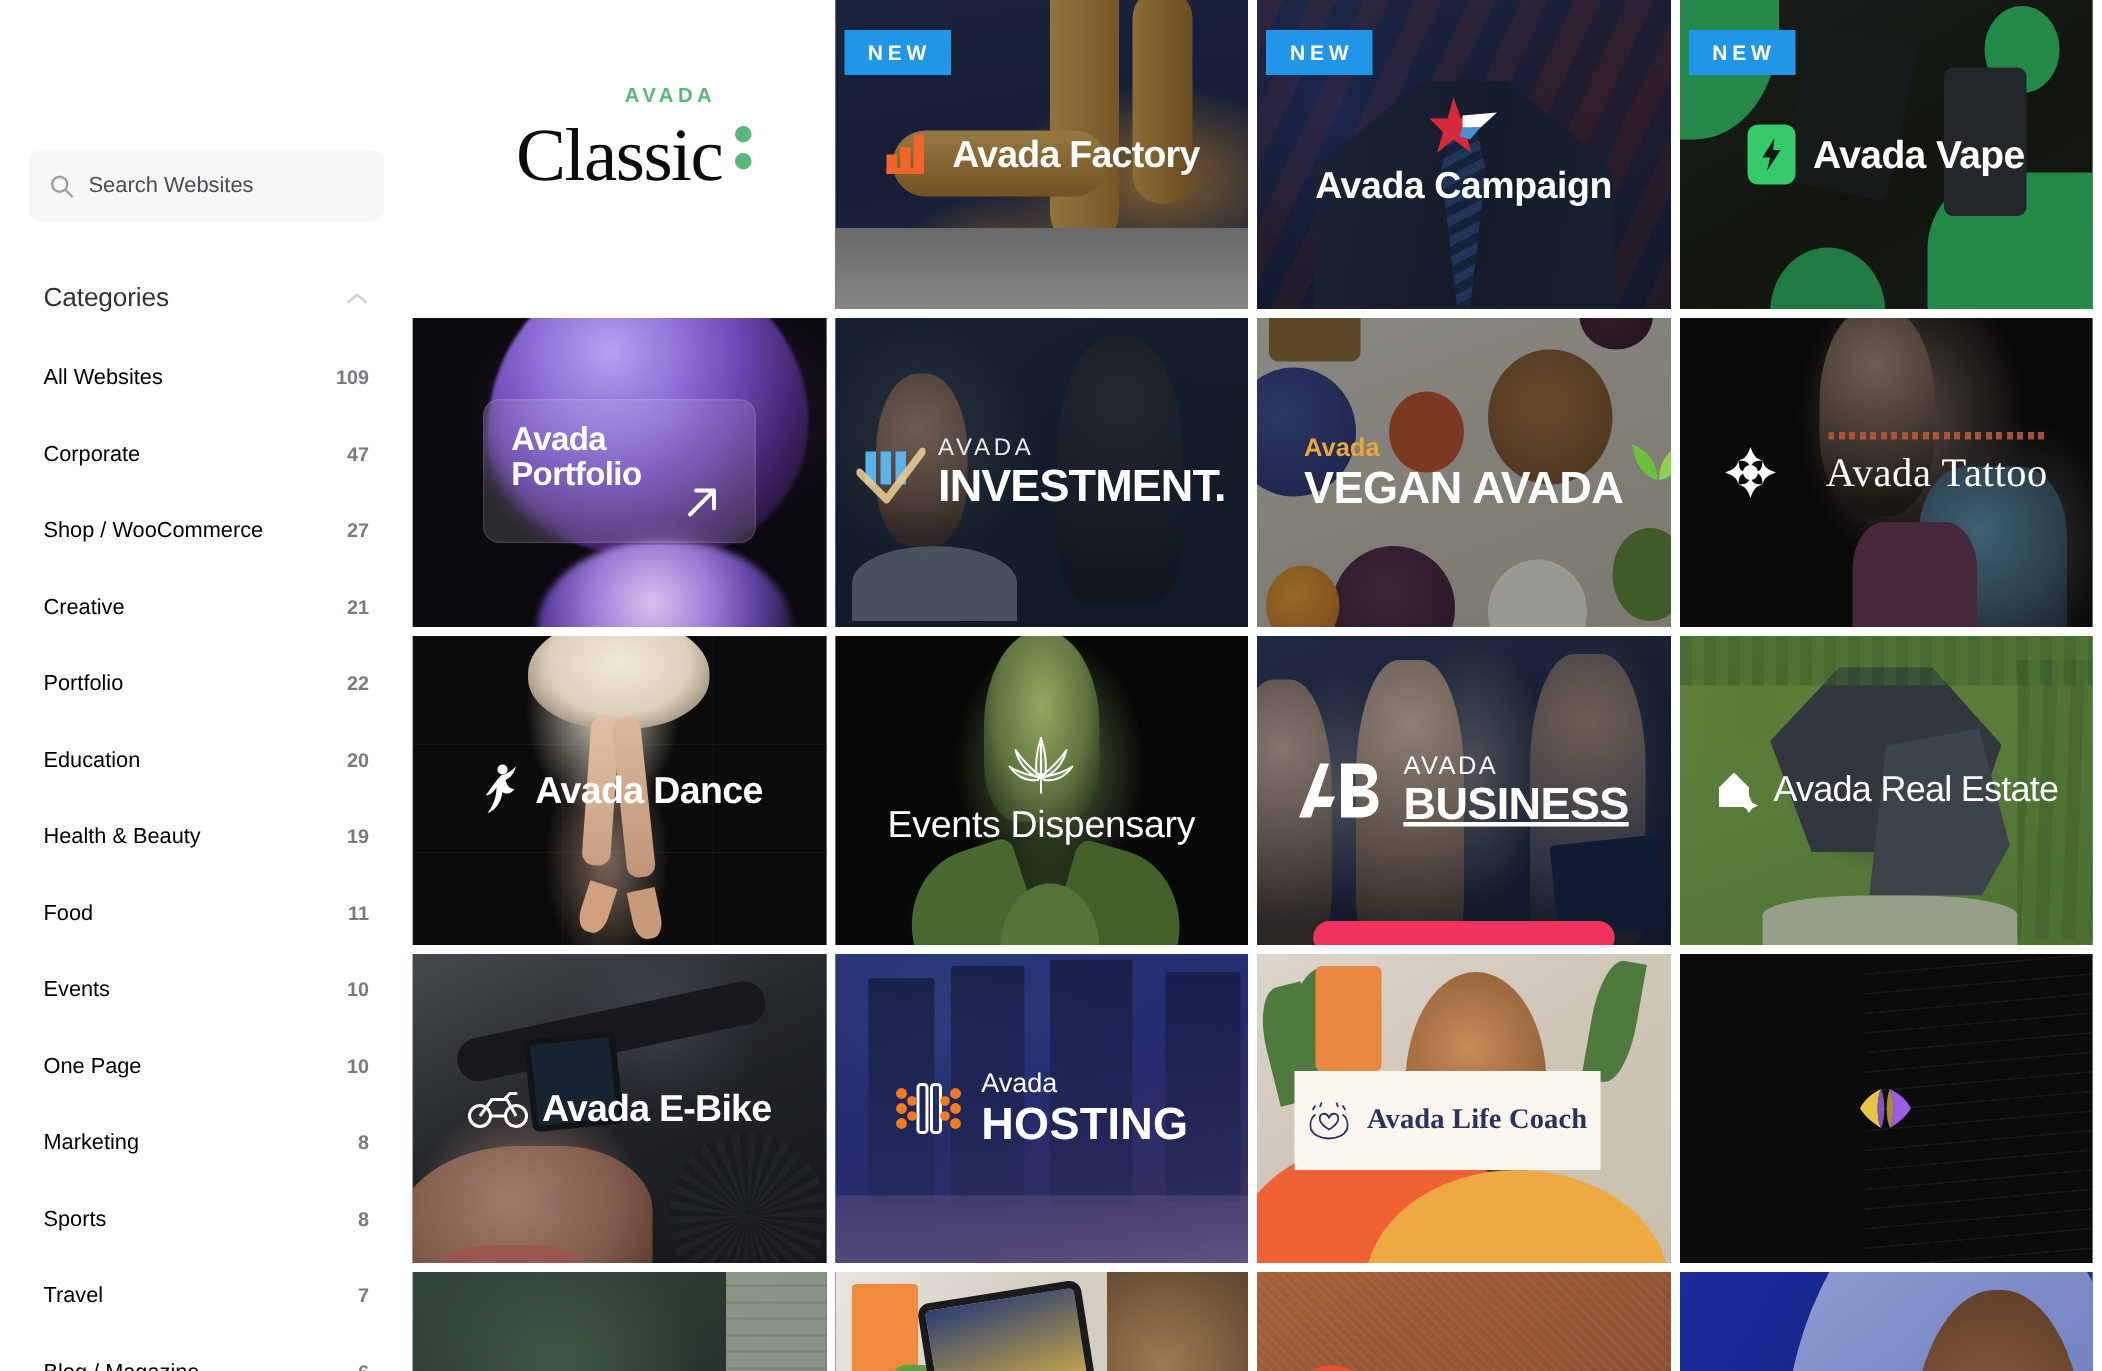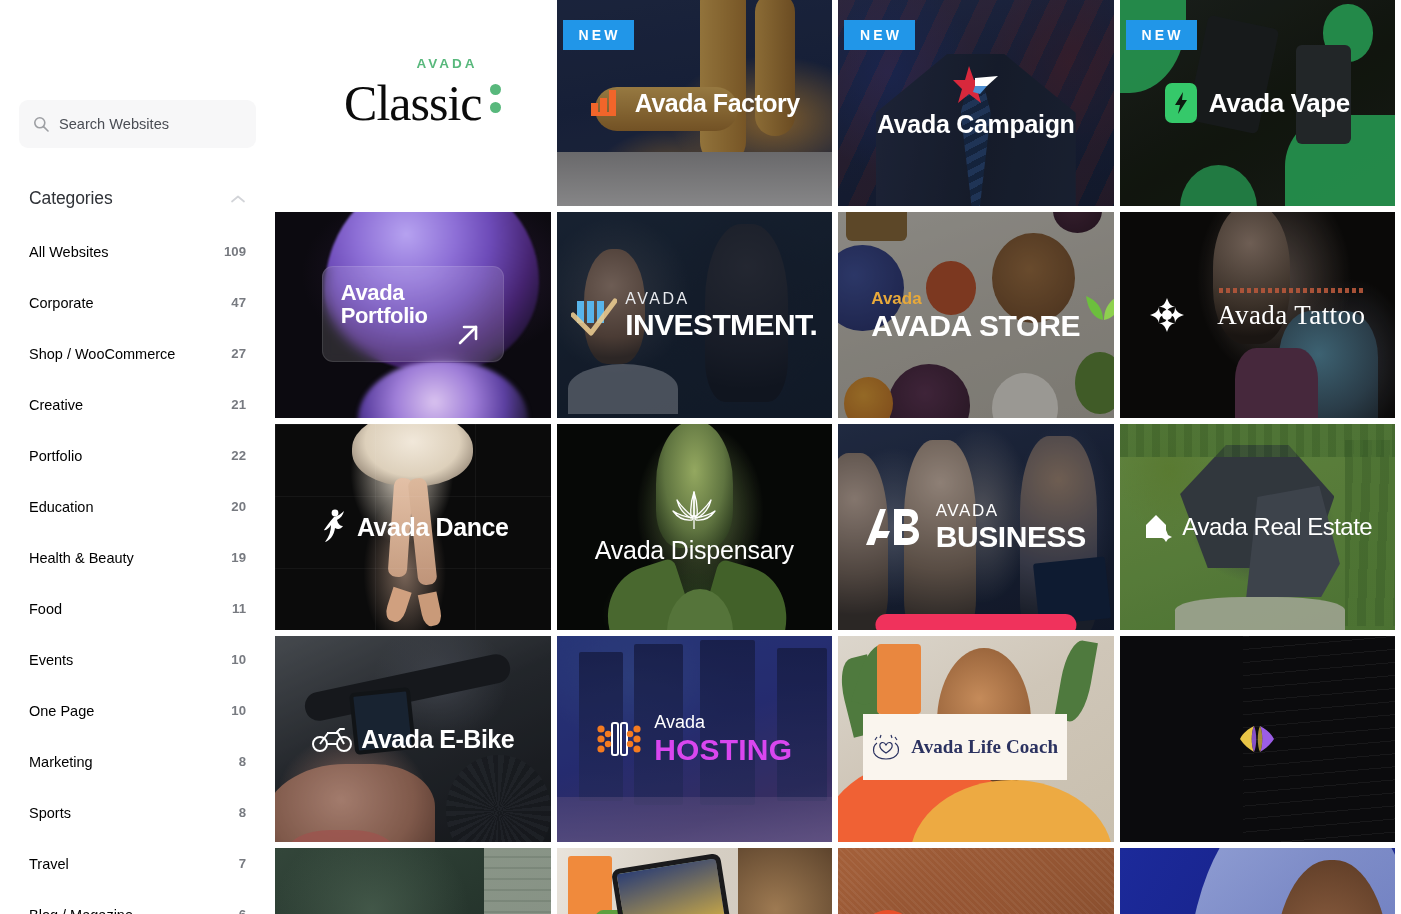--- a/index.html
+++ b/index.html
@@ -251,21 +251,21 @@
   .bg-biz {
     background:
       radial-gradient(ellipse 28% 55% at 20% 50%, rgba(150,155,168,.55), rgba(30,36,52,0) 70%),
       radial-gradient(ellipse 26% 60% at 52% 44%, rgba(190,180,170,.5), rgba(30,36,52,0) 72%),
       radial-gradient(ellipse 26% 62% at 82% 44%, rgba(70,80,108,.75), rgba(20,26,40,0) 72%),
       linear-gradient(160deg,#2a3550 0%,#1a2236 55%,#141b2b 100%);
   }
   .ab-mark { width: 58px; height: 40px; flex: 0 0 58px; }
   .biz-txt { display: flex; flex-direction: column; line-height: 1; }
   .biz-small { color: #fff; font-size: 17px; letter-spacing: 1.6px; margin-bottom: 3px; }
-  .biz-big { color: #fff; font-size: 30px; font-weight: 700; letter-spacing: -.4px; }
+  .biz-big { color: #fff; font-size: 30px; font-weight: 700; letter-spacing: -.4px; text-decoration: underline; }
   .biz-bar {
     position: absolute; left: 50%; transform: translateX(-50%);
     bottom: -6px; width: 73%; height: 22px;
     background: #f0325c; border-radius: 11px; z-index: 7;
   }
 
   
   .bg-realestate {
     background:
       radial-gradient(ellipse 26% 45% at 18% 22%, rgba(110,148,58,.9), rgba(70,110,40,0) 72%),
@@ -292,21 +292,21 @@
       radial-gradient(ellipse 50% 50% at 30% 20%, rgba(54,78,140,.85), rgba(30,40,86,0) 70%),
       linear-gradient(160deg,#2c3f86 0%,#29307a 45%,#423366 78%,#6a4f7e 100%);
   }
   .rack {
     position: absolute; background: linear-gradient(180deg, rgba(20,26,58,.85), rgba(36,44,84,.6));
     border-radius: 2px;
   }
   .host-icon { width: 46px; height: 44px; flex: 0 0 46px; }
   .host-txt { display: flex; flex-direction: column; line-height: 1; }
   .host-small { color: #fff; font-size: 18px; font-weight: 300; margin-bottom: 4px; }
-  .host-big { color: #d946ef; font-size: 30px; font-weight: 700; letter-spacing: .2px; }
+  .host-big { color: #ffffff; font-size: 30px; font-weight: 700; letter-spacing: .2px; }
 
   
   .bg-lifecoach { background: linear-gradient(150deg,#dcd6cc 0%,#cfc6b8 45%,#c8bfae 100%); }
   .lc-person {
     position: absolute; left: 36%; top: 6%; width: 34%; height: 72%;
     border-radius: 50% 50% 42% 42%;
     background: radial-gradient(circle at 45% 34%, #c58b5a 0%, #9a653c 48%, #5d3c25 78%);
   }
   .lc-plant {
     position: absolute; background: #4f7a3e; border-radius: 50% 0 50% 0;
@@ -602,21 +602,21 @@
           <div class="food" style="left:2%;bottom:-6%;width:18%;height:26%;background:radial-gradient(circle at 40% 35%,#e8a234,#c06a1e);"></div>
           <div class="food" style="right:-4%;bottom:2%;width:18%;height:30%;background:#5d8a36;"></div>
           <div class="food" style="left:3%;top:-12%;width:22%;height:26%;background:#8a6a38;border-radius:6px;"></div>
           <div class="food" style="right:4%;top:-12%;width:18%;height:22%;background:radial-gradient(circle at 40% 40%,#4a2640,#2a1226);"></div>
         </div>
         <div class="overlay-dark" style="background:rgba(22,20,18,.4);"></div>
         <div class="logo-center">
           <div style="position:relative;">
             <span class="vegan-txt">
               <span class="vegan-small">Avada</span>
-              <span class="vegan-big">AVADA STORE</span>
+              <span class="vegan-big">VEGAN AVADA</span>
             </span>
             <span class="leaf-icon">
               <svg viewBox="0 0 40 36">
                 <path d="M19 34 C19 22 12 14 2 10 C4 24 10 32 19 34 Z" fill="#6cbf3d"></path>
                 <path d="M20 34 C20 20 28 12 39 8 C37 24 30 32 20 34 Z" fill="#8ed14f"></path>
               </svg>
             </span>
           </div>
         </div>
       </div>
@@ -681,21 +681,21 @@
               <svg viewBox="0 0 46 40" fill="none" stroke="#fff" stroke-width="1.3" stroke-linejoin="round">
                 <path d="M23 39 L23 26"></path>
                 <path d="M23 26 C23 16 23 8 23 2 C21 8 19 16 20 26Z" fill="#fff" fill-opacity=".12"></path>
                 <path d="M23 26 C23 16 23 8 23 2 C25 8 27 16 26 26Z" fill="#fff" fill-opacity=".12"></path>
                 <path d="M22 27 C16 22 10 16 6 10 C8 18 12 24 20 28Z" fill="#fff" fill-opacity=".12"></path>
                 <path d="M24 27 C30 22 36 16 40 10 C38 18 34 24 26 28Z" fill="#fff" fill-opacity=".12"></path>
                 <path d="M22 28 C15 27 8 25 2 21 C7 28 13 31 21 30Z" fill="#fff" fill-opacity=".12"></path>
                 <path d="M24 28 C31 27 38 25 44 21 C39 28 33 31 25 30Z" fill="#fff" fill-opacity=".12"></path>
               </svg>
             </span>
-            <span class="disp-word">Avada Dispensary</span>
+            <span class="disp-word">Events Dispensary</span>
           </div>
         </div>
       </div>
 
       <div class="card">
         <div class="bg bg-biz">
           <div style="position:absolute;left:-6%;top:14%;width:24%;height:86%;border-radius:42% 42% 20% 20%;background:radial-gradient(circle at 50% 26%,#b9a290 0%,#6d5c4e 56%,#3a3129 86%);"></div>
           <div style="position:absolute;left:24%;top:8%;width:26%;height:94%;border-radius:40% 40% 18% 18%;background:radial-gradient(circle at 50% 22%,#c7b09c 0%,#7b6755 56%,#3f352c 88%);"></div>
           <div style="position:absolute;right:6%;top:6%;width:28%;height:96%;border-radius:38% 38% 16% 16%;background:radial-gradient(circle at 50% 22%,#9a7f68 0%,#4a4a58 56%,#20242e 88%);"></div>
           <div style="position:absolute;right:2%;bottom:4%;width:26%;height:30%;background:#10203a;border-radius:3px;transform:rotate(-6deg);"></div>

